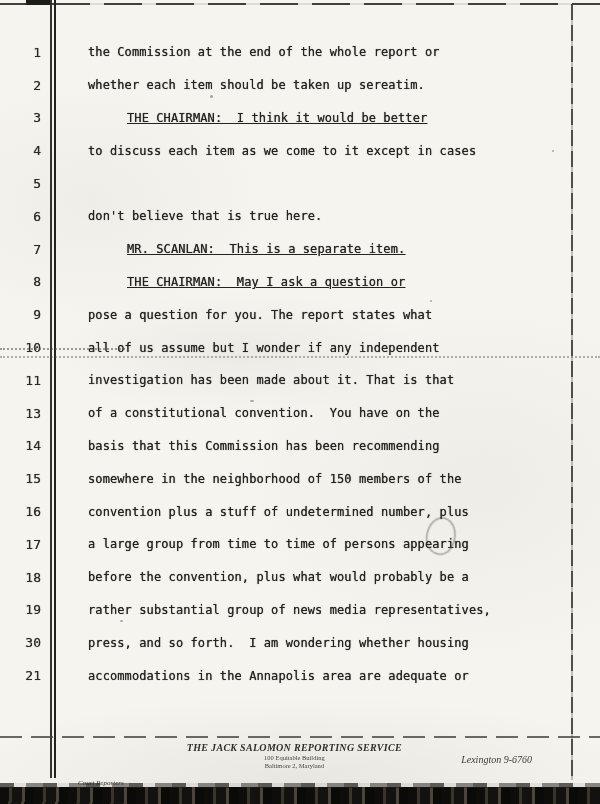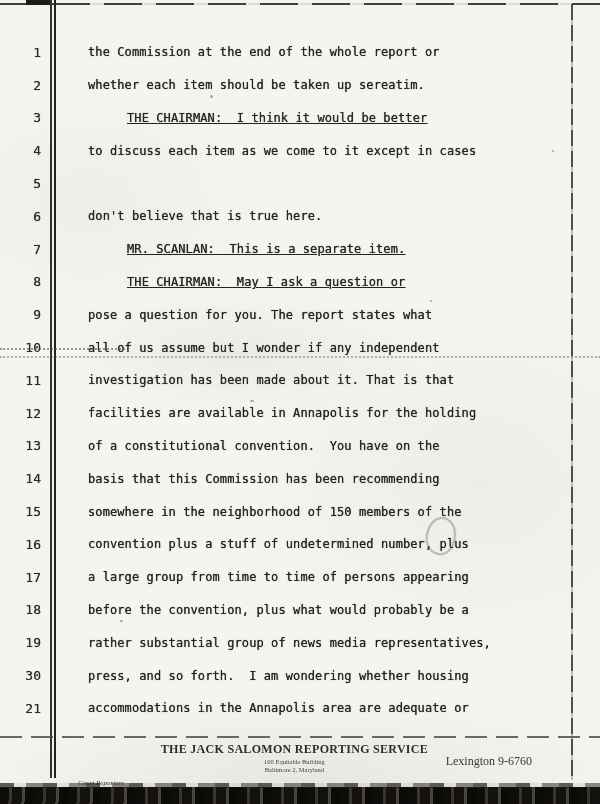--- a/index.html
+++ b/index.html
@@ -40,24 +40,24 @@
     letter-spacing:0.1px; text-shadow:0 0 0.8px rgba(35,35,30,0.85); }
   .txt.indent { padding-left:75px;text-decoration:underline; }
 
   
   .footer-sep { position:absolute; top:736px; left:0; width:100%; height:2px;
     background:repeating-linear-gradient(90deg, rgba(70,70,65,0.8) 0 22px, rgba(70,70,65,0) 22px 31px); }
   .footer { position:absolute; top:741px; left:0; width:100%; height:46px;
     font-family:"Liberation Serif", serif; color:#3a3a36; }
   .footer-center { position:absolute; left:50%; top:1px; transform:translateX(-52%);
     text-align:center; width:280px; }
-  .fc-title { font-size:12px; font-weight:bold; letter-spacing:0.3px; color:#2e2e2a; }
+  .fc-title { font-size:10px; font-weight:bold; letter-spacing:0.3px; color:#2e2e2a;font-style:italic; }
   .fc-sub { font-size:6.5px; margin-top:1px; color:#45453f; }
   .footer-left { position:absolute; left:78px; top:13px; font-style:italic; font-size:7px;margin-top:25px; }
-  .footer-right { position:absolute; right:68px; top:13px; font-size:12px; }
+  .footer-right { position:absolute; right:68px; top:13px; font-style:italic; font-size:10px; }
 
   
   .bottom-noise { position:absolute; left:0; right:0; top:787px; height:17px;
     background:repeating-linear-gradient(92deg, #0e0d0b 0 9px, #3a352c 9px 12px, #131210 12px 22px, #4a443a 22px 25px, #0a0a09 25px 34px); }
   .bottom-noise::before { content:""; position:absolute; top:-4px; left:0; right:0; height:5px;
     background:repeating-linear-gradient(90deg, rgba(30,28,24,0.7) 0 14px, rgba(30,28,24,0.08) 14px 26px, rgba(30,28,24,0.5) 26px 43px); }
 </style>
 </head>
 <body>
 
@@ -105,24 +105,20 @@
         <div class="num">9</div>
         <div class="txt">pose a question for you. The report states what</div>
       </div>
     <div class="row">
         <div class="num">10</div>
         <div class="txt">all of us assume but I wonder if any independent</div>
       </div>
     <div class="row">
         <div class="num">11</div>
         <div class="txt">investigation has been made about it. That is that</div>
-      </div>
-    <div class="row">
-        <div class="num">12</div>
-        <div class="txt">facilities are available in Annapolis for the holding</div>
       </div>
     <div class="row">
         <div class="num">13</div>
         <div class="txt">of a constitutional convention.  You have on the</div>
       </div>
     <div class="row">
         <div class="num">14</div>
         <div class="txt">basis that this Commission has been recommending</div>
       </div>
     <div class="row">

